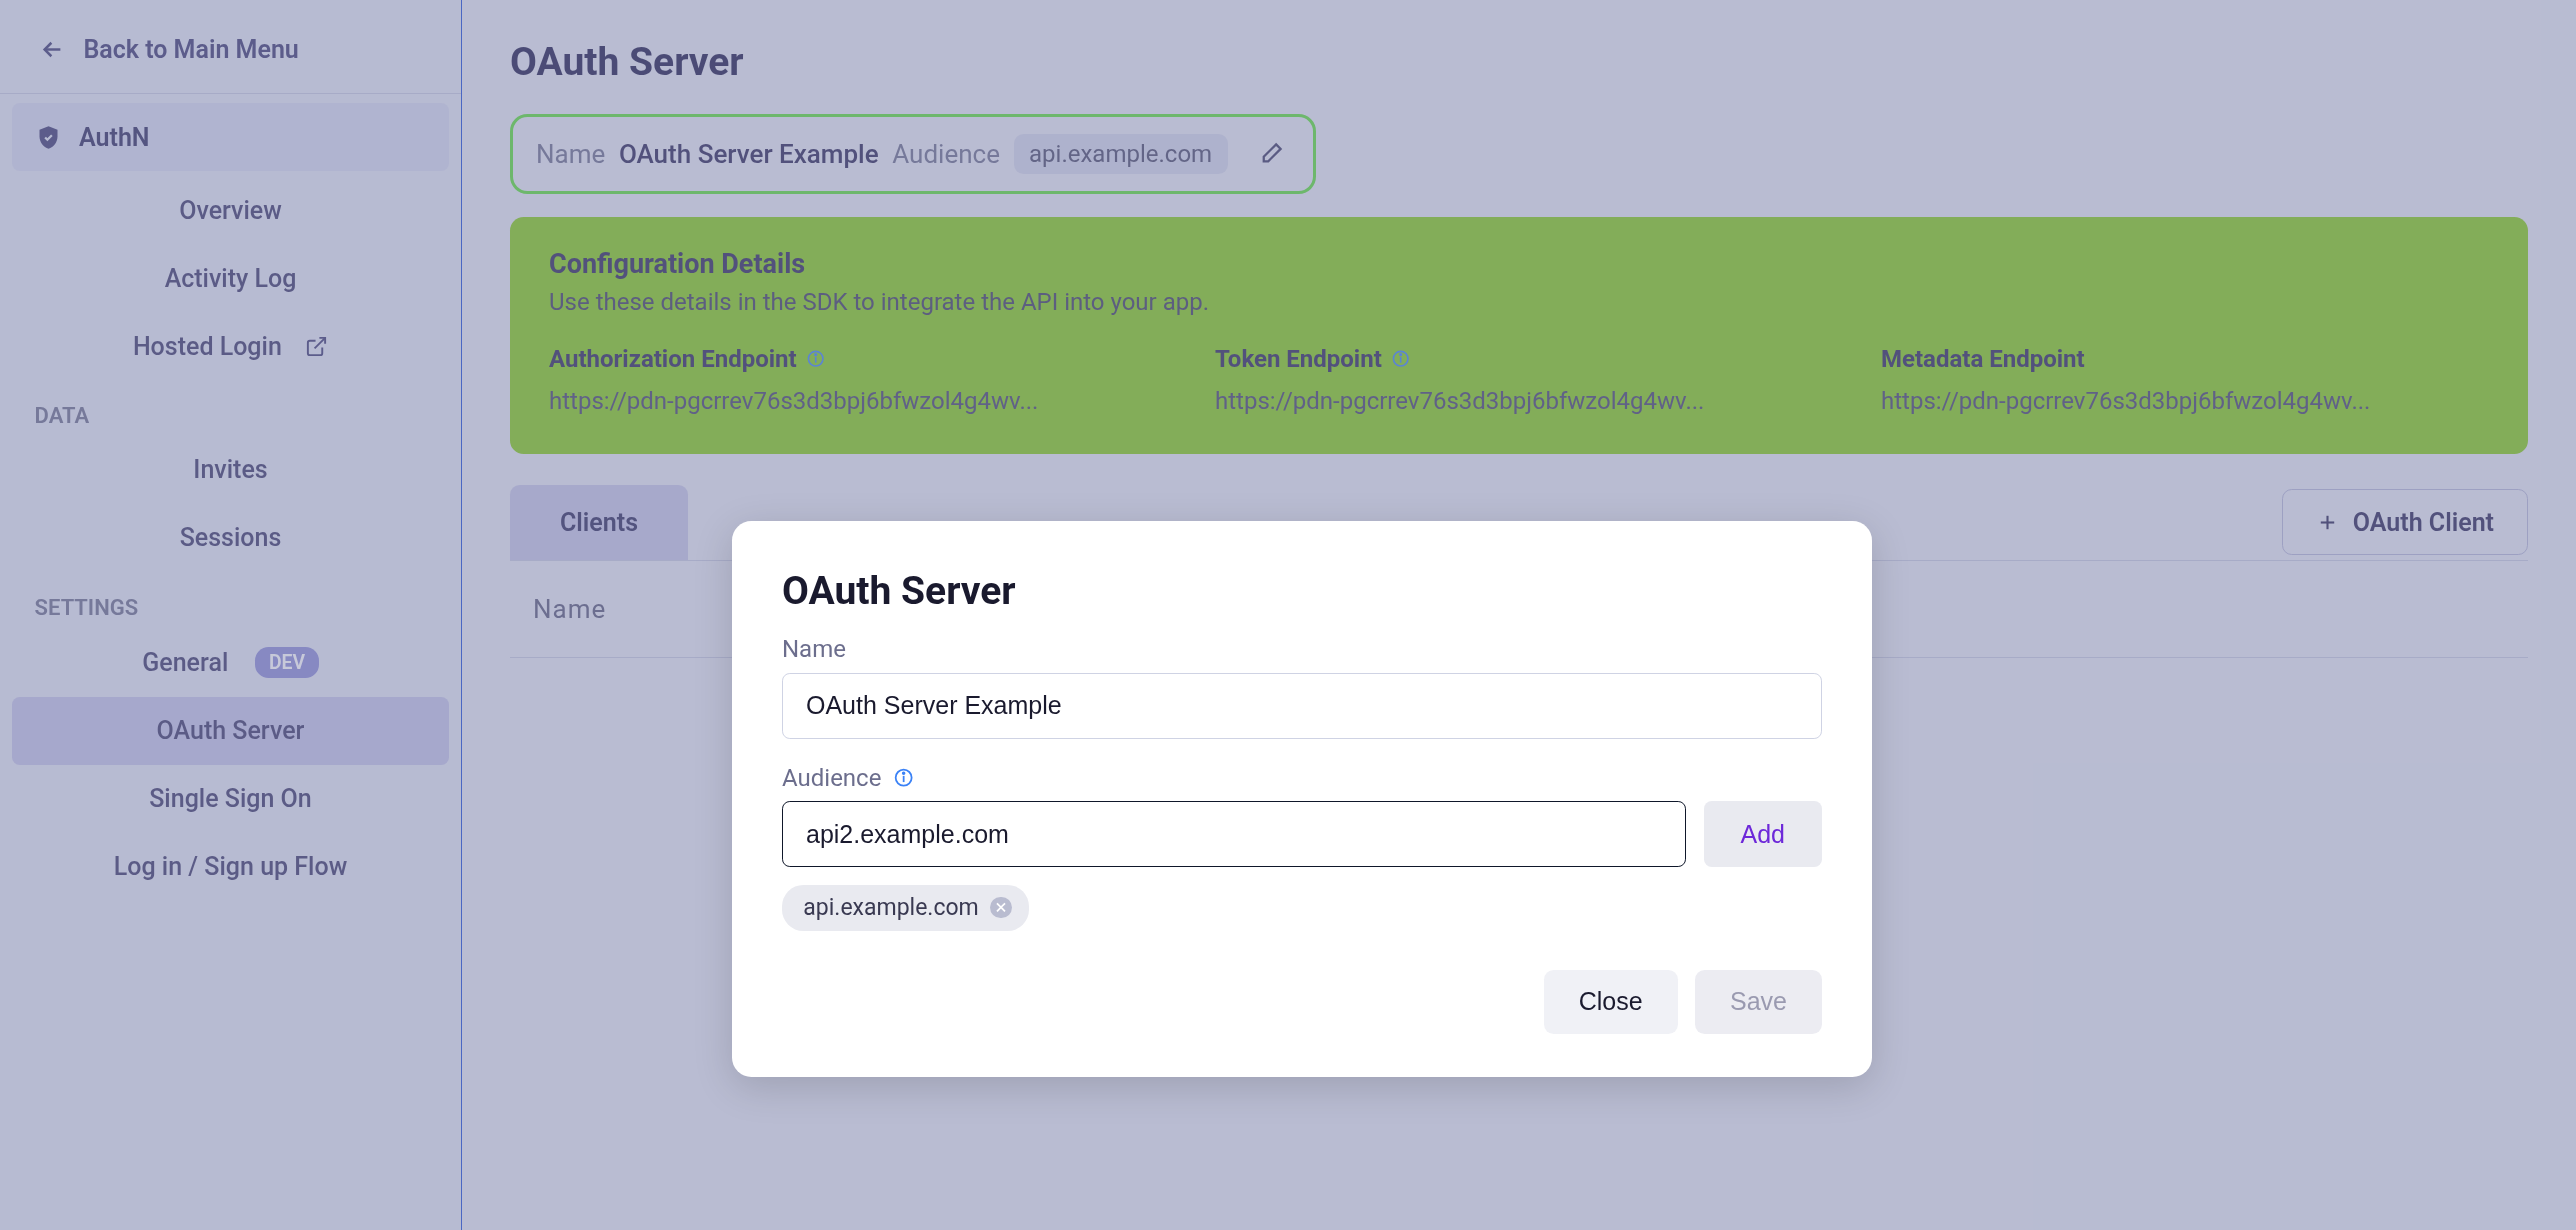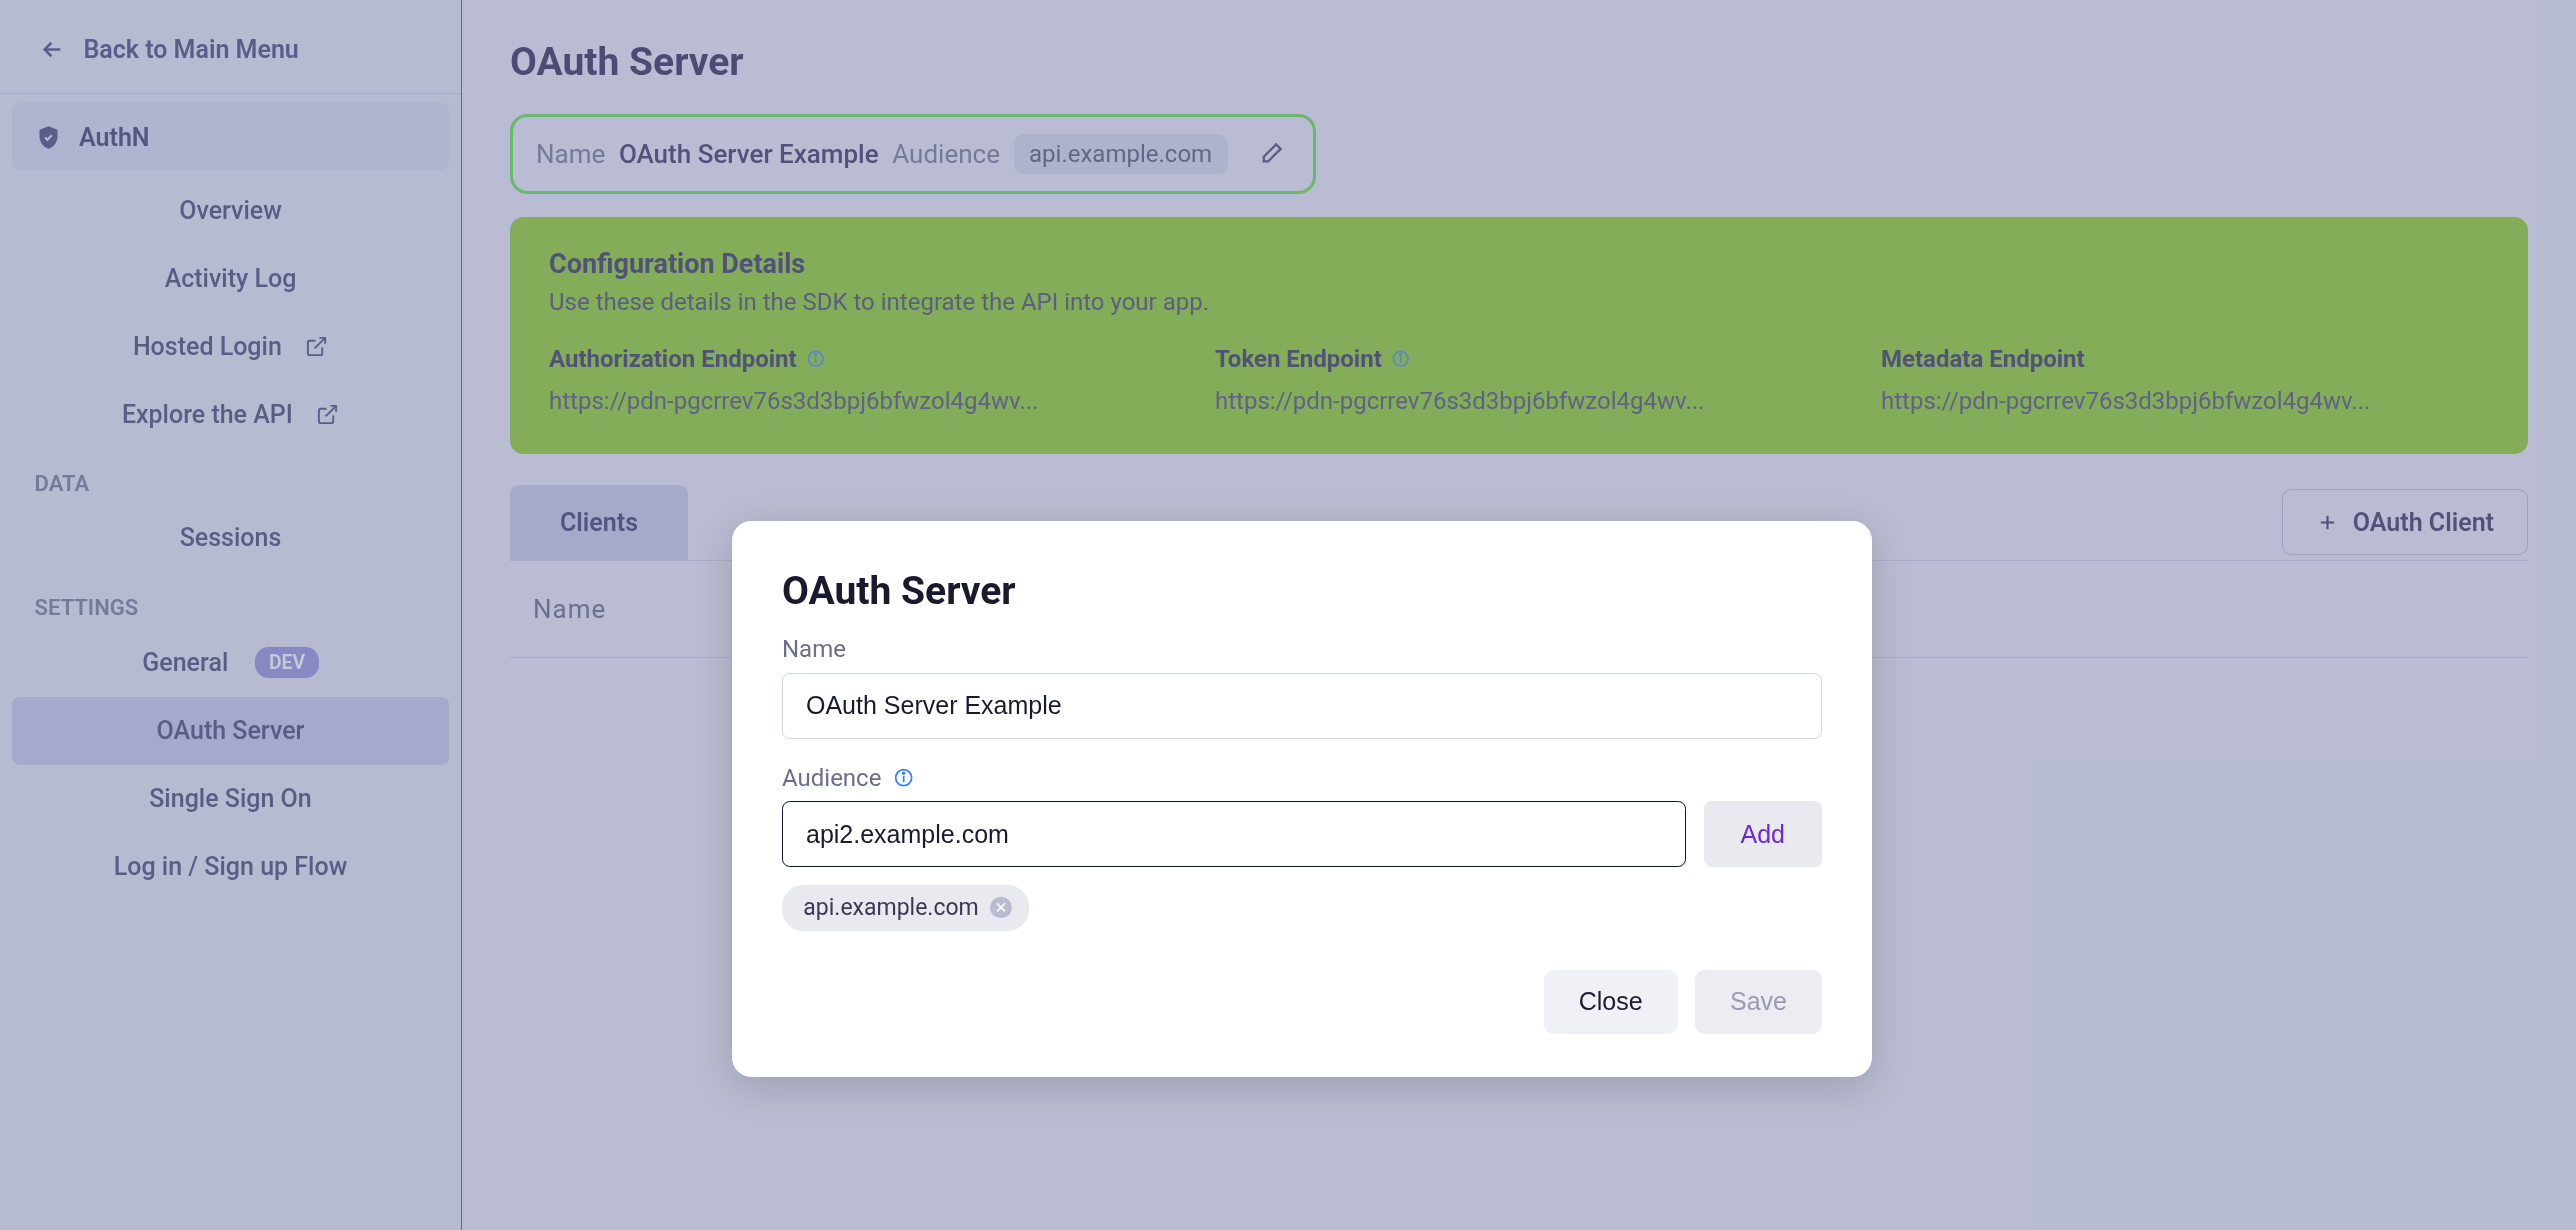--- a/index.html
+++ b/index.html
@@ -276,32 +276,25 @@
       <div class="nav-item">
         <span>Hosted Login</span>
         <span class="ext-icon">
           <svg width="23" height="23" viewBox="0 0 24 24" fill="none" stroke="#3c3a72" stroke-width="2">
               <path d="M18 13v6a2 2 0 0 1-2 2H5a2 2 0 0 1-2-2V8a2 2 0 0 1 2-2h6"></path>
               <path d="M15 3h6v6"></path>
               <path d="M10 14L21 3"></path>
             </svg>
         </span>
       </div>
-      <div class="nav-item">
-        <span>Explore the API</span>
-        <span class="ext-icon">
-          <svg width="23" height="23" viewBox="0 0 24 24" fill="none" stroke="#3c3a72" stroke-width="2">
-              <path d="M18 13v6a2 2 0 0 1-2 2H5a2 2 0 0 1-2-2V8a2 2 0 0 1 2-2h6"></path>
-              <path d="M15 3h6v6"></path>
-              <path d="M10 14L21 3"></path>
-            </svg>
-        </span>
-      </div>
 
       <div class="section-label">DATA</div>
+      <div class="nav-item">
+          <span>Invites</span>
+        </div>
       <div class="nav-item">
           <span>Sessions</span>
         </div>
 
       <div class="section-label">SETTINGS</div>
       <div class="nav-item">
         <span>General</span>
         <span class="dev-badge">DEV</span>
       </div>
       <div class="nav-item active">

